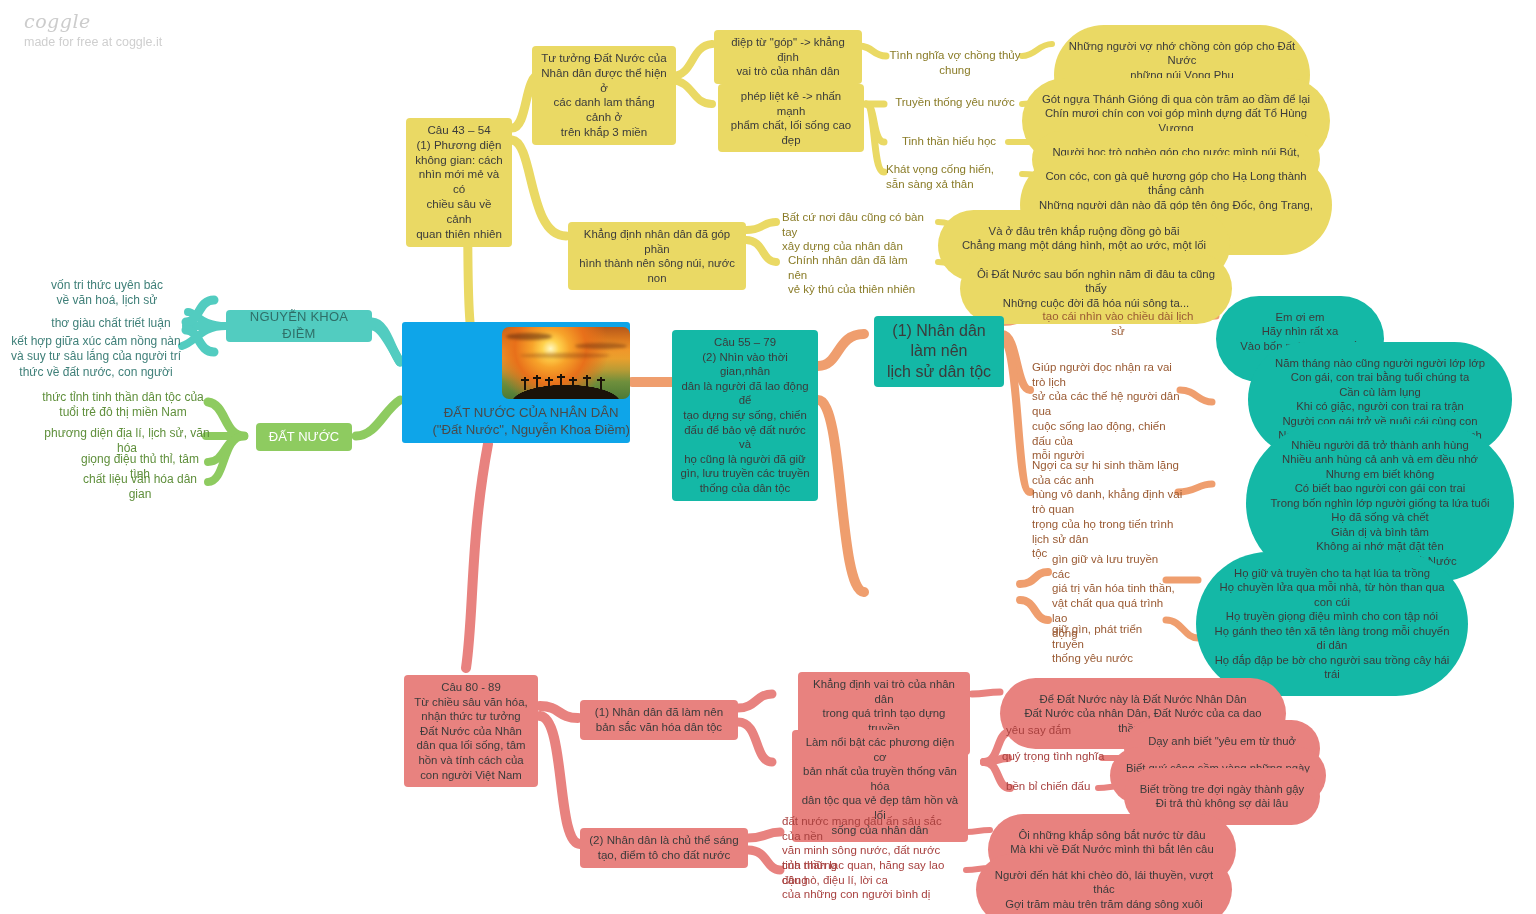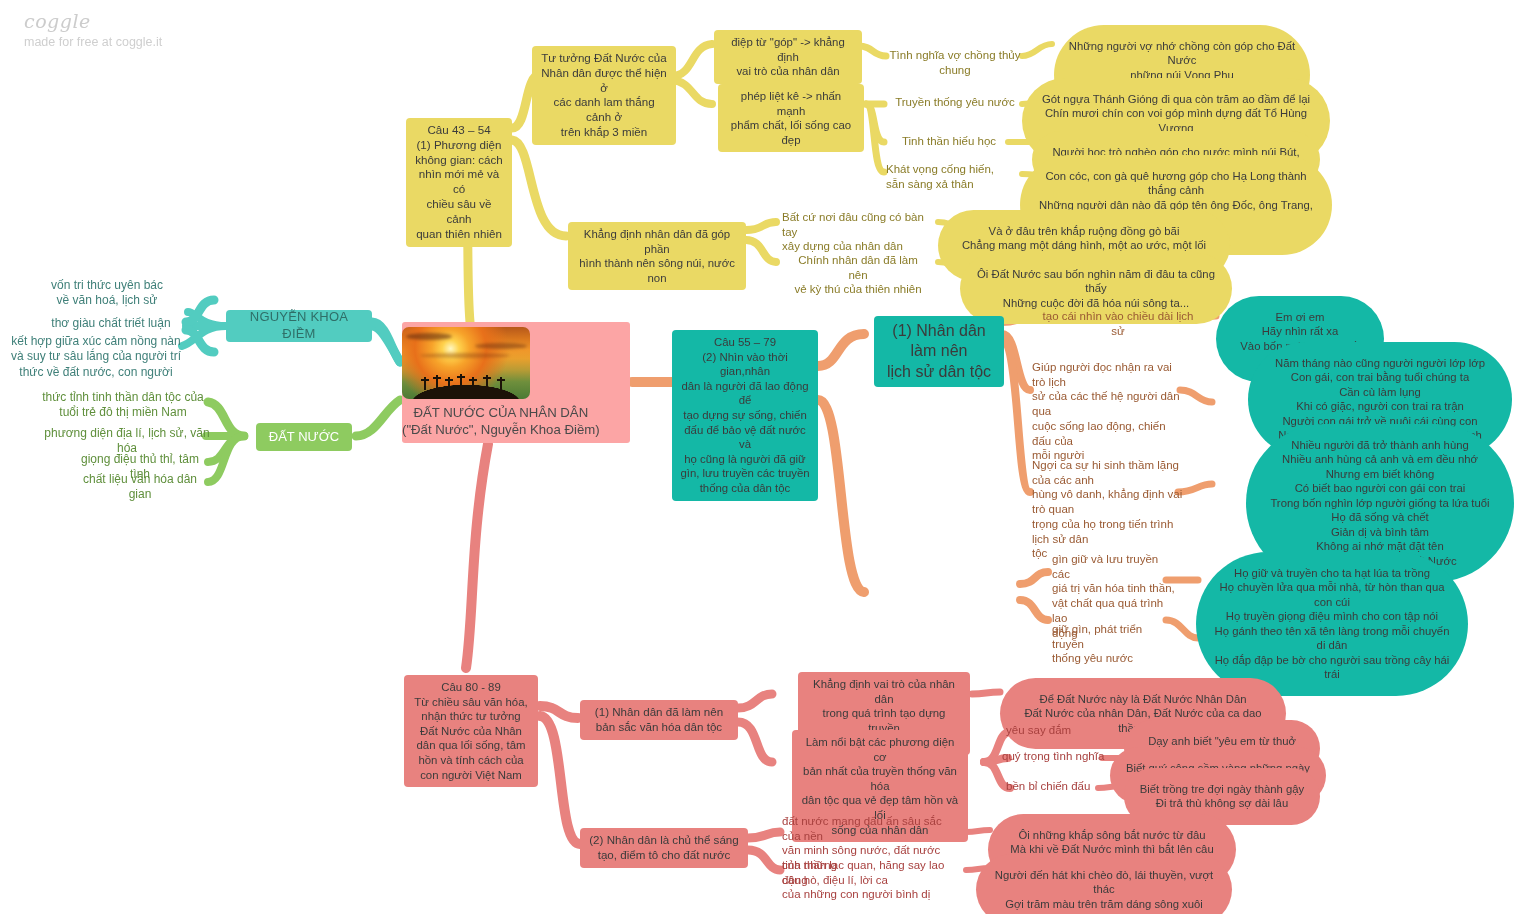--- a/index.html
+++ b/index.html
@@ -52,23 +52,23 @@
   .t-orange{color:#9a5a33;}
   .t-pink  {color:#a8413f;}
 
   .cap{font-size:11.5px;}
   .cap12{font-size:12px;}
 
   
   #center-node{
     position:absolute;
     left:402px;top:322px;width:228px;height:121px;
-    background:#fca5a5;
+    background:#0ea5e9;
     border-radius:3px;
-    display:flex;flex-direction:column;align-items:flex-start;
+    display:flex;flex-direction:column;align-items:flex-end;
     z-index:5;
   }
   .center-img{
     width:128px;height:72px;margin-top:5px;border-radius:7px;
     position:relative;overflow:hidden;
     background:
       radial-gradient(circle at 38% 30%, #fff7c2 0%, #ffd24d 9%, #f7a32a 20%, #e8701a 38%, rgba(190,70,20,0) 62%),
       linear-gradient(#b6581a 0%, #d8761d 16%, #f0972a 32%, #e9a02d 44%, #b79b35 60%, #6f8f3c 76%, #4c7a35 100%);
   }
   .center-img .cloud1{position:absolute;left:4px;top:6px;width:46px;height:7px;border-radius:50%;
@@ -250,21 +250,21 @@
   <div class="node pill c-yellow" style="left:1032px;top:131px;width:288px;min-height:22px;font-size:11.3px;">Người học trò nghèo góp cho nước mình núi Bút, non Nghiên</div>
   <div class="node pill c-yellow" style="left:1020px;top:155px;width:312px;min-height:44px;font-size:11.3px;">Con cóc, con gà quê hương góp cho Hạ Long thành thắng cảnh
 Những người dân nào đã góp tên ông Đốc, ông Trang, Bà Đen,
 Bà Điểm</div>
 
   <div class="node box c-yellow" style="left:568px;top:222px;width:178px;min-height:30px;font-size:11.4px;">Khẳng định nhân dân đã góp phần
 hình thành nên sông núi, nước non</div>
 
   <div class="node plain t-yellow cap" style="left:782px;top:210px;width:146px;text-align:left;justify-content:flex-start;">Bất cứ nơi đâu cũng có bàn tay
 xây dựng của nhân dân</div>
-  <div class="node plain t-yellow cap" style="left:788px;top:253px;width:140px;text-align:center;justify-content:flex-start;">Chính nhân dân đã làm nên
+  <div class="node plain t-yellow cap" style="left:788px;top:253px;width:140px;text-align:left;justify-content:flex-start;">Chính nhân dân đã làm nên
 vẻ kỳ thú của thiên nhiên</div>
 
   <div class="node pill c-yellow" style="left:938px;top:210px;width:292px;min-height:32px;font-size:11.3px;">Và ở đâu trên khắp ruộng đồng gò bãi
 Chẳng mang một dáng hình, một ao ước, một lối sống ông cha</div>
   <div class="node pill c-yellow" style="left:960px;top:253px;width:272px;min-height:32px;font-size:11.3px;">Ôi Đất Nước sau bốn nghìn năm đi đâu ta cũng thấy
 Những cuộc đời đã hóa núi sông ta...</div>
 
   <div class="node box c-orange" style="left:672px;top:330px;width:146px;min-height:104px;font-size:11.4px;">Câu 55 – 79
 (2) Nhìn vào thời gian,nhân
 dân là người đã lao động để

